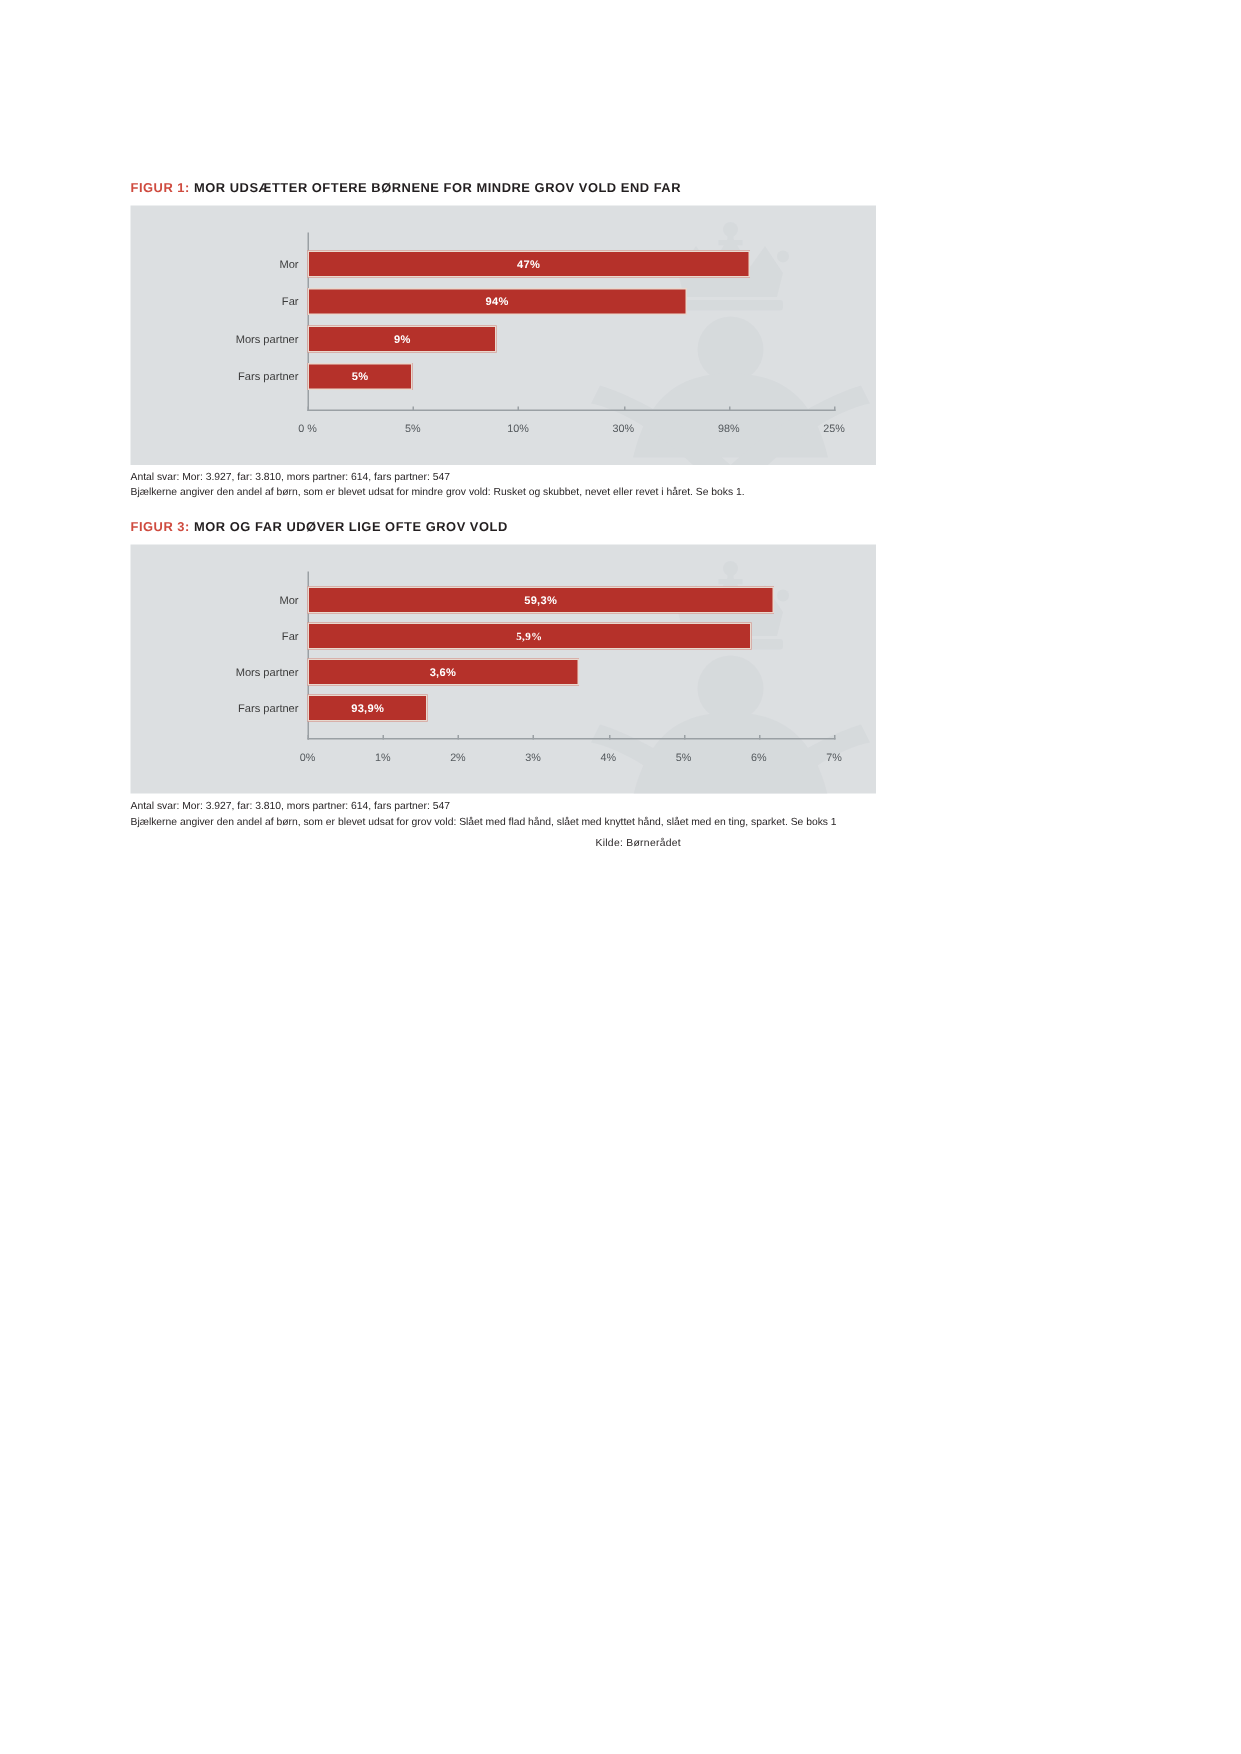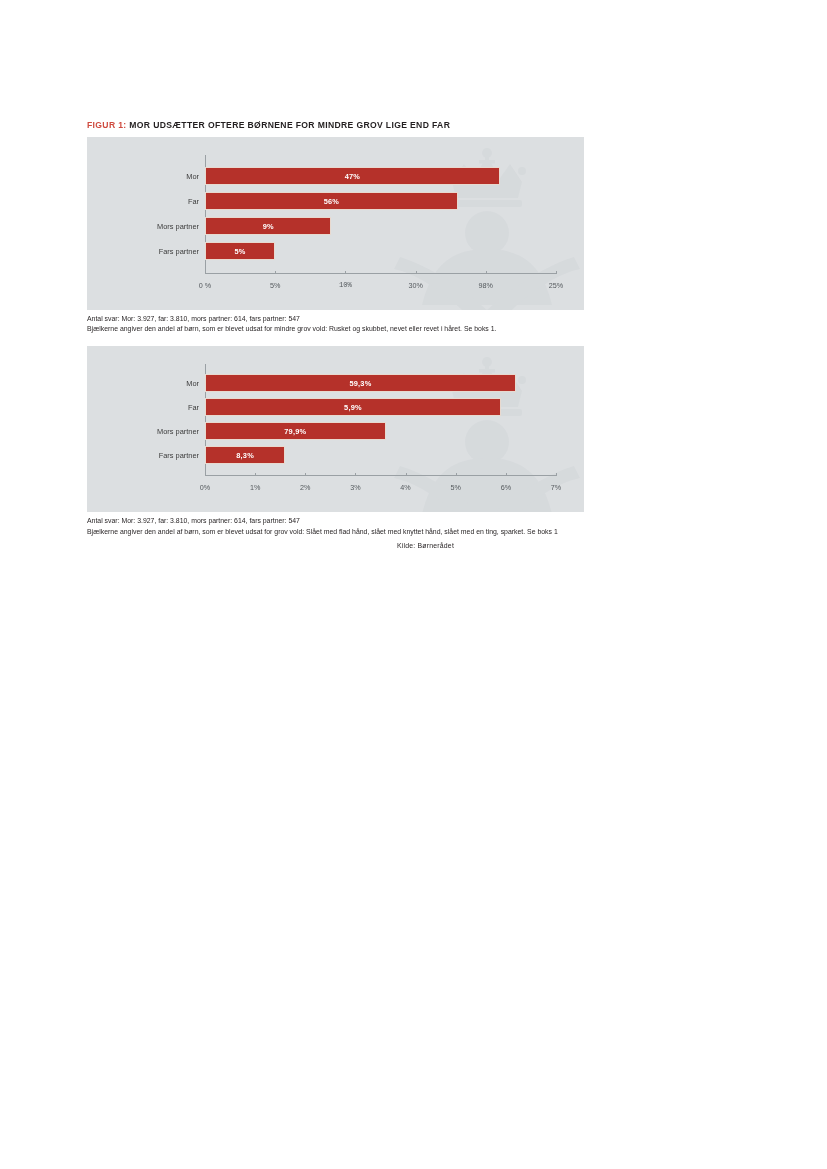--- a/index.html
+++ b/index.html
@@ -161,21 +161,21 @@
   }
 </style>
 </head>
 <body>
 
 <div class="page">
   <div class="content">
 
     <div class="fig-title">
       <span class="fig-label">FIGUR 1:</span>
-      <span>MOR UDSÆTTER OFTERE BØRNENE FOR MINDRE GROV LIGE END FAR</span>
+      <span>MOR UDSÆTTER OFTERE BØRNENE FOR MINDRE GROV VOLD END FAR</span>
     </div>
 
     <div class="chart-panel">
       <svg class="watermark" viewBox="0 0 190 173" xmlns="http://www.w3.org/2000/svg">
         <g fill="#d2d6d9">
           <path d="M60 45 l12 -18 l10 14 l13 -22 l13 22 l10 -14 l12 18 l-4 16 l-62 0 z"></path>
           <rect x="60" y="63" width="70" height="7" rx="2"></rect>
           <circle cx="95" cy="16" r="5"></circle>
           <rect x="93" y="20" width="4" height="10"></rect>
           <rect x="87" y="23" width="16" height="3.5"></rect>
@@ -193,57 +193,61 @@
         <div class="axis-line axis-x"></div>
         <div id="fig1-bars">
             <div class="bar-row" style="top: 8px; height: 18px; width: 100%;">
               <span class="cat-label">Mor</span>
               <div class="bar" style="width: 84%; background: rgb(181, 49, 42);"></div>
               <span class="bar-value" style="left: 42%; transform: translate(-50%, -50%);">47%</span>
             </div>
             <div class="bar-row" style="top: 33px; height: 18px; width: 100%;">
               <span class="cat-label">Far</span>
               <div class="bar" style="width: 72%; background: rgb(181, 49, 42);"></div>
-              <span class="bar-value" style="left: 36%; transform: translate(-50%, -50%);">56%</span>
+              <span class="bar-value" style="left: 36%; transform: translate(-50%, -50%);">94%</span>
             </div>
             <div class="bar-row" style="top: 58px; height: 18px; width: 100%;">
               <span class="cat-label">Mors partner</span>
               <div class="bar" style="width: 36%; background: rgb(181, 49, 42);"></div>
               <span class="bar-value" style="left: 18%; transform: translate(-50%, -50%);">9%</span>
             </div>
             <div class="bar-row" style="top: 83px; height: 18px; width: 100%;">
               <span class="cat-label">Fars partner</span>
               <div class="bar" style="width: 20%; background: rgb(181, 49, 42);"></div>
               <span class="bar-value" style="left: 10%; transform: translate(-50%, -50%);">5%</span>
             </div>
           </div>
         <div id="fig1-ticks">
             <div class="tick" style="left: 0%;"></div>
             <div class="x-label" style="left: 0%;">0 %</div>
             <div class="tick" style="left: 20%;"></div>
             <div class="x-label" style="left: 20%;">5%</div>
             <div class="tick" style="left: 40%;"></div>
-            <div class="x-label" style="left: 40%; font-family: Liberation Mono, monospace;">10%</div>
+            <div class="x-label" style="left: 40%;">10%</div>
             <div class="tick" style="left: 60%;"></div>
             <div class="x-label" style="left: 60%;">30%</div>
             <div class="tick" style="left: 80%;"></div>
             <div class="x-label" style="left: 80%;">98%</div>
             <div class="tick" style="left: 100%;"></div>
             <div class="x-label" style="left: 100%; text-align: right;">25%</div>
           </div>
       </div>
     </div>
 
     <div class="notes">
       <div class="note-line">Antal svar:  Mor: 3.927, far: 3.810, mors partner: 614, fars partner: 547</div>
       <div class="note-line">Bjælkerne angiver den andel af børn, som er blevet udsat for mindre grov vold: Rusket og skubbet, nevet eller revet i håret.  Se boks 1.</div>
     </div>
 
     <div class="spacer-1"></div>
 
+    <div class="fig-title">
+      <span class="fig-label">FIGUR 3:</span>
+      <span>MOR OG FAR UDØVER LIGE OFTE GROV VOLD</span>
+    </div>
 
     <div class="chart-panel second">
       <svg class="watermark" viewBox="0 0 190 173" xmlns="http://www.w3.org/2000/svg">
         <g fill="#d2d6d9">
           <path d="M60 45 l12 -18 l10 14 l13 -22 l13 22 l10 -14 l12 18 l-4 16 l-62 0 z"></path>
           <rect x="60" y="63" width="70" height="7" rx="2"></rect>
           <circle cx="95" cy="16" r="5"></circle>
           <rect x="93" y="20" width="4" height="10"></rect>
           <rect x="87" y="23" width="16" height="3.5"></rect>
           <circle cx="60" cy="34" r="4"></circle>
@@ -260,31 +264,31 @@
         <div class="axis-line axis-x"></div>
         <div id="fig3-bars">
             <div class="bar-row" style="top: 6px; height: 18px; width: 100%;">
               <span class="cat-label">Mor</span>
               <div class="bar" style="width: 88.5714%; background: rgb(181, 49, 42);"></div>
               <span class="bar-value" style="left: 44.2857%; transform: translate(-50%, -50%);">59,3%</span>
             </div>
             <div class="bar-row" style="top: 30px; height: 18px; width: 100%;">
               <span class="cat-label">Far</span>
               <div class="bar" style="width: 84.2857%; background: rgb(181, 49, 42);"></div>
-              <span class="bar-value" style="left: 42.1429%; transform: translate(-50%, -50%);">5,9%</span>
+              <span class="bar-value" style="left: 42.1429%; transform: translate(-50%, -50%); font-family: Liberation Serif, serif;">5,9%</span>
             </div>
             <div class="bar-row" style="top: 54px; height: 18px; width: 100%;">
               <span class="cat-label">Mors partner</span>
               <div class="bar" style="width: 51.4286%; background: rgb(181, 49, 42);"></div>
-              <span class="bar-value" style="left: 25.7143%; transform: translate(-50%, -50%);">79,9%</span>
+              <span class="bar-value" style="left: 25.7143%; transform: translate(-50%, -50%);">3,6%</span>
             </div>
             <div class="bar-row" style="top: 78px; height: 18px; width: 100%;">
               <span class="cat-label">Fars partner</span>
               <div class="bar" style="width: 22.8571%; background: rgb(181, 49, 42);"></div>
-              <span class="bar-value" style="left: 11.4286%; transform: translate(-50%, -50%);">8,3%</span>
+              <span class="bar-value" style="left: 11.4286%; transform: translate(-50%, -50%);">93,9%</span>
             </div>
           </div>
         <div id="fig3-ticks">
             <div class="tick" style="left: 0%;"></div>
             <div class="x-label" style="left: 0%;">0%</div>
             <div class="tick" style="left: 14.2857%;"></div>
             <div class="x-label" style="left: 14.2857%;">1%</div>
             <div class="tick" style="left: 28.5714%;"></div>
             <div class="x-label" style="left: 28.5714%;">2%</div>
             <div class="tick" style="left: 42.8571%;"></div>

